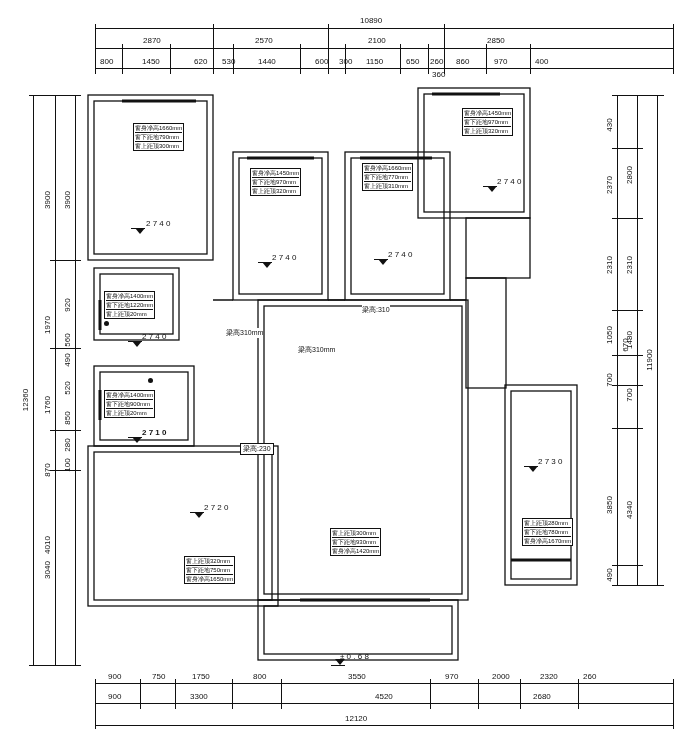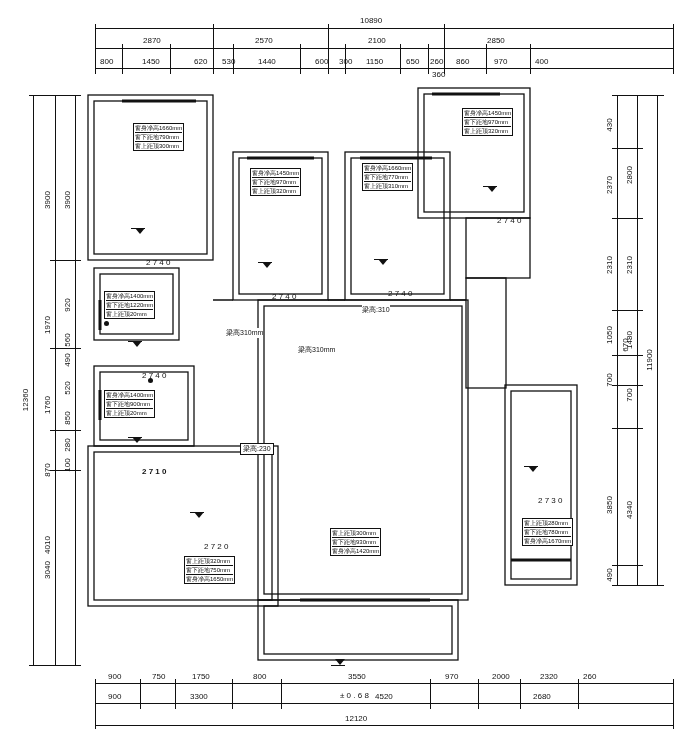--- a/index.html
+++ b/index.html
@@ -5,21 +5,21 @@
   html,body{margin:0;padding:0;background:#ffffff;}
   body{width:698px;height:747px;font-family:"Liberation Sans",sans-serif;color:#000;}
   #stage{position:relative;width:698px;height:747px;overflow:hidden;}
   .dim{position:absolute;font-size:8px;color:#111;white-space:nowrap;letter-spacing:0;}
   .dim.v{transform-origin:0 0;}
   .ln{position:absolute;background:#111;}
   .hl{height:1px;}
   .vl{width:1px;}
   .tick{position:absolute;background:#111;width:1px;height:7px;}
   .tickv{position:absolute;background:#111;height:1px;width:7px;}
-  .room-label{position:absolute;font-size:8px;color:#111;white-space:nowrap;margin-top:39px;}
+  .room-label{position:absolute;font-size:8px;color:#111;white-space:nowrap;}
   .note{position:absolute;border:1px solid #111;background:#fff;font-size:6px;line-height:8px;color:#111;padding:0 1px;white-space:nowrap;}
   .note div{border-bottom:1px solid #111;}
   .note div:last-child{border-bottom:none;}
   .beam{position:absolute;font-size:7px;color:#111;background:#fff;white-space:nowrap;}
   .beam.box{border:1px solid #111;padding:0 2px;}
   .marker{position:absolute;width:0;height:0;border-left:5px solid transparent;border-right:5px solid transparent;border-top:6px solid #111;}
   .mline{position:absolute;background:#111;height:1px;width:14px;}
   .dot{position:absolute;width:5px;height:5px;border-radius:50%;background:#111;}
   svg.base{position:absolute;left:0;top:0;}
 </style>

